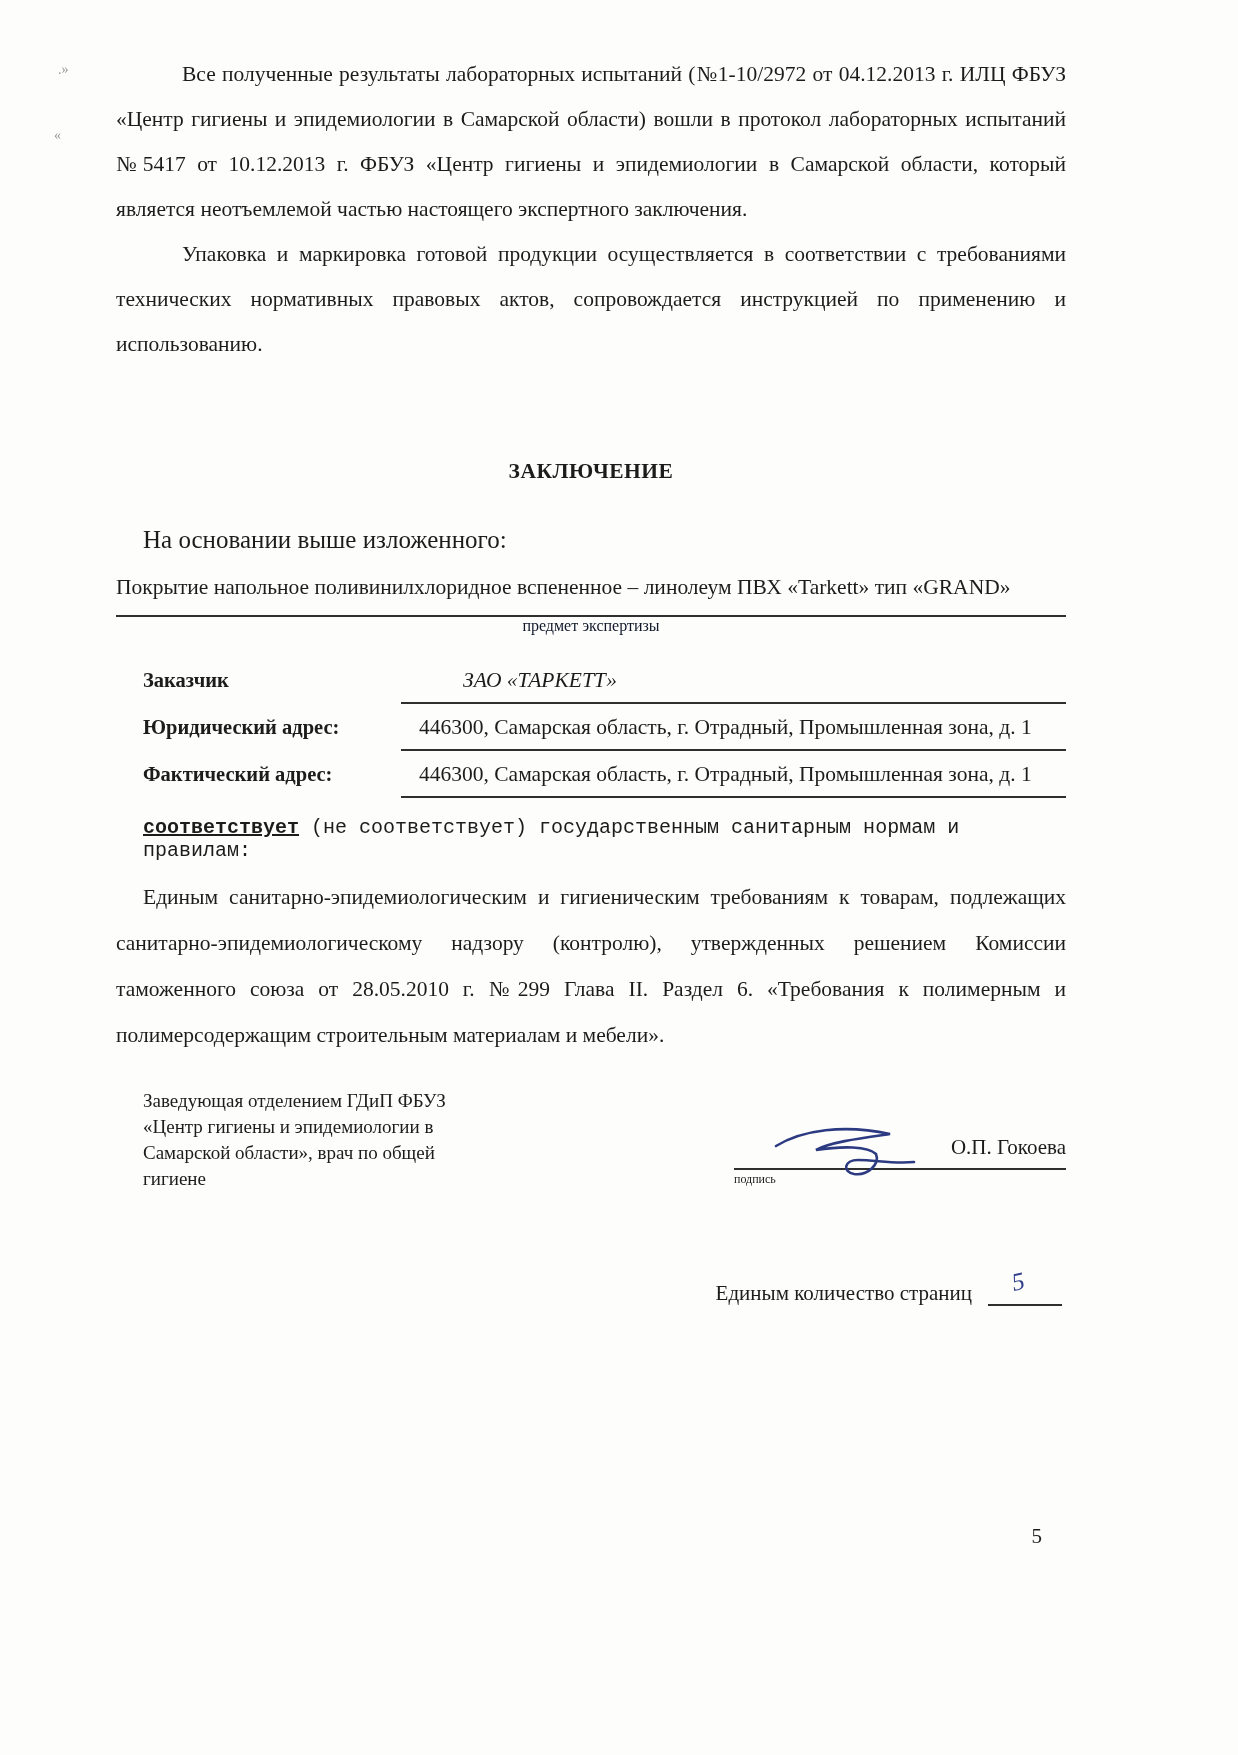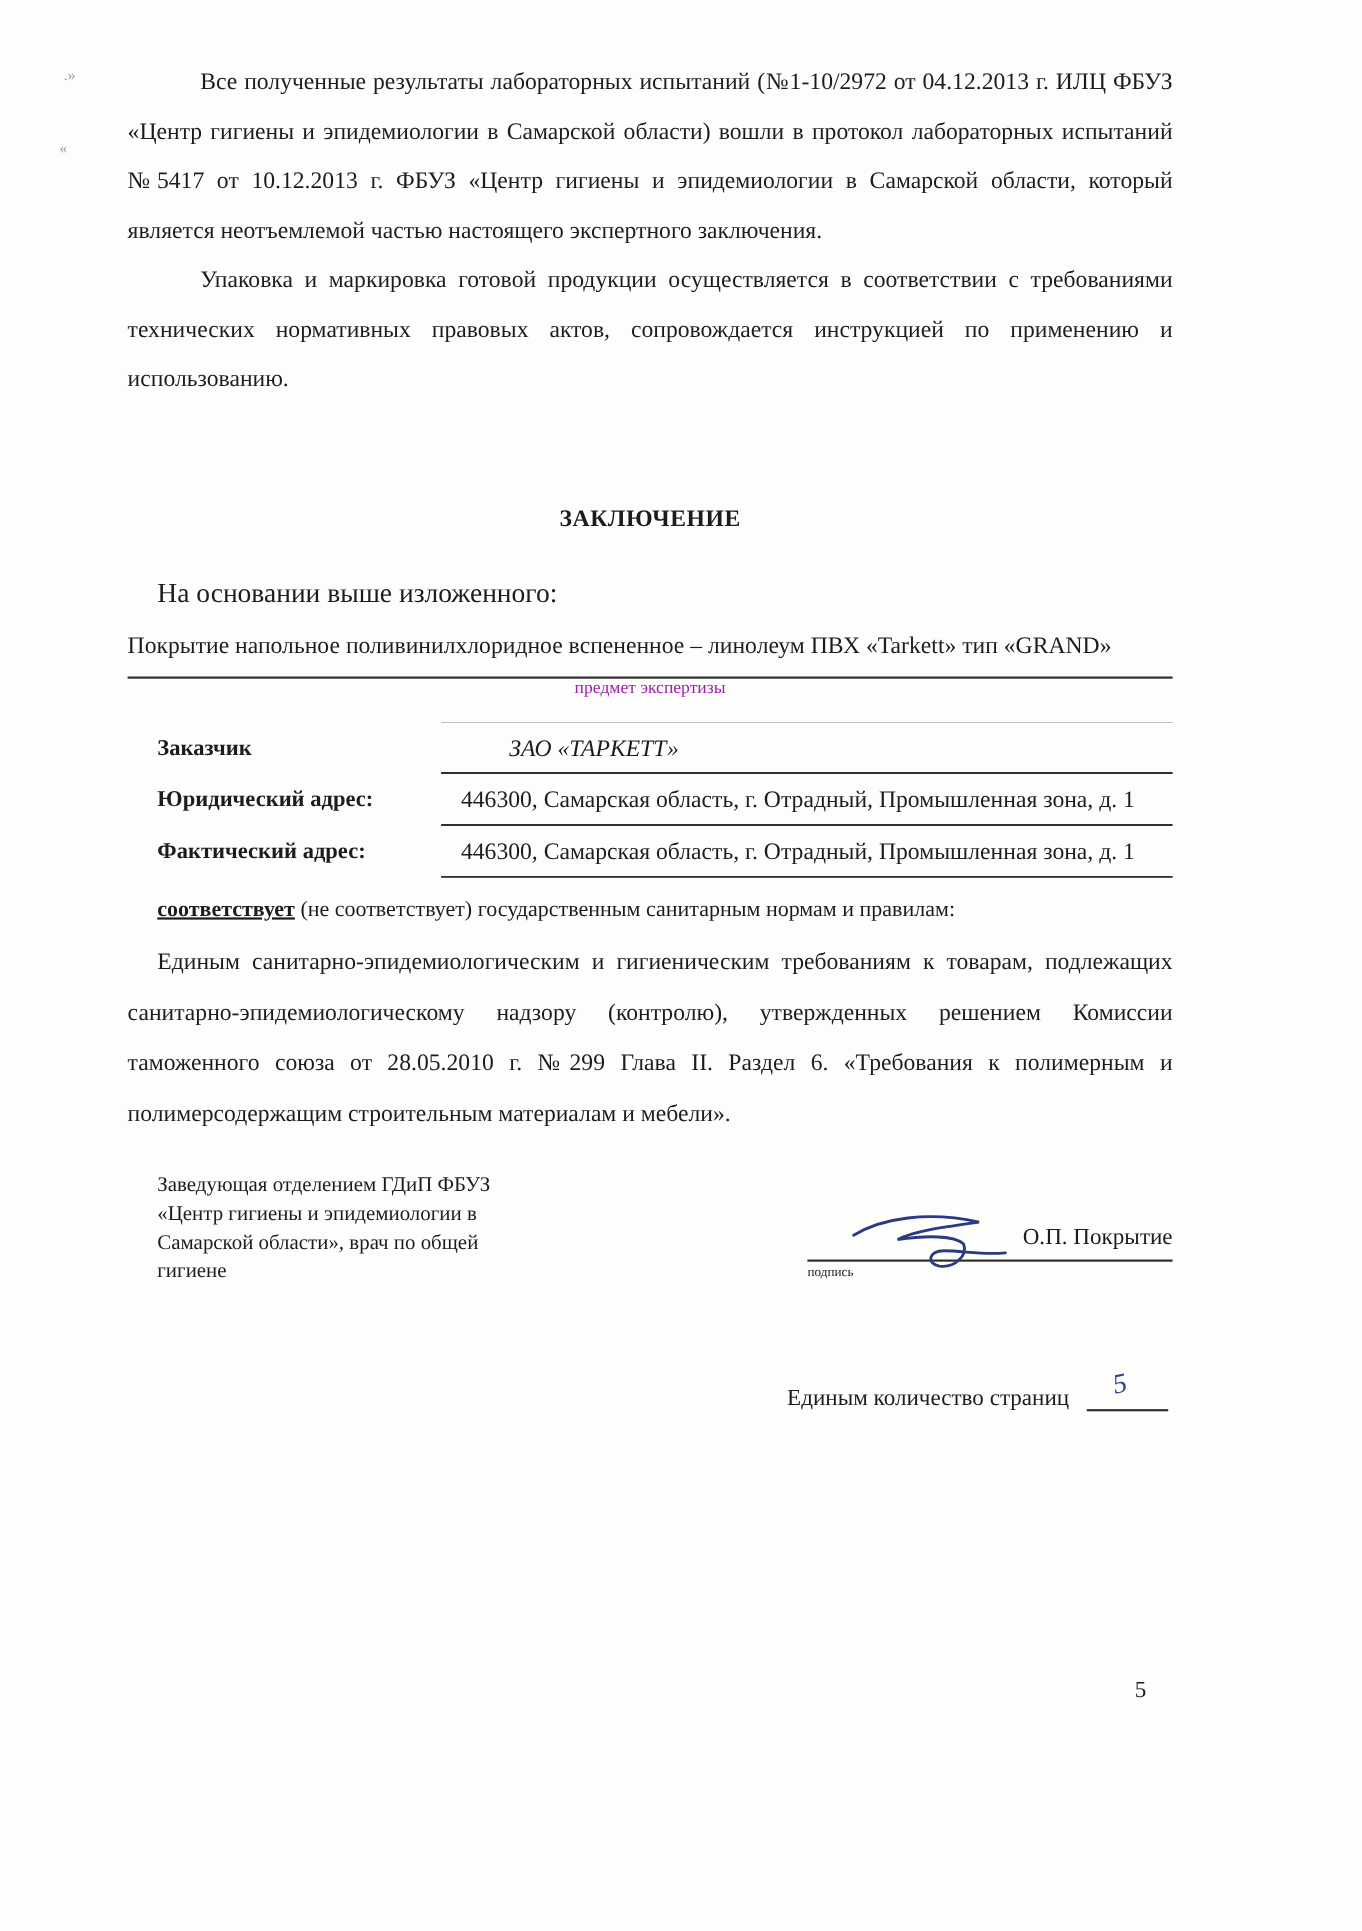--- a/index.html
+++ b/index.html
@@ -46,21 +46,21 @@
     font-size: 21.5px;
     line-height: 47px;
     text-align: justify;
   }
   .rule {
     border-top: 2px solid #2f2f2f;
     margin-top: 4px;
   }
   .caption {
     font-size: 16px;
-    color: #a21caf;
+    color: #0f172a;
   }
   .center { text-align: center; }
 
   .fields { margin-top: 22px; }
   .field-row {
     display: flex;
     align-items: flex-start;
     gap: 40px;
   }
   .field-label {
@@ -78,20 +78,21 @@
     padding-left: 18px;
     background-image: repeating-linear-gradient(to bottom,
       transparent 0, transparent 45px, #2f2f2f 45px, #2f2f2f 47px);
   }
   .field-value.first { padding-left: 62px; font-style: italic; }
 
   .compliance-line {
     margin-top: 18px;
     padding-left: 27px;
     font-size: 20px;
+    font-family: Liberation Mono, monospace;
   }
   .bold-underline {
     font-weight: bold;
     text-decoration: underline;
   }
   .compliance-par {
     margin-top: 12px;
     font-size: 21.5px;
     line-height: 46px;
     text-align: justify;
@@ -209,21 +210,21 @@
 
   <p class="compliance-par">Единым   санитарно-эпидемиологическим   и   гигиеническим   требованиям   к товарам,  подлежащих     санитарно-эпидемиологическому  надзору  (контролю), утвержденных решением Комиссии таможенного союза от 28.05.2010 г. №299 Глава II. Раздел 6. «Требования к полимерным и полимерсодержащим строительным материалам и мебели».</p>
 
   <div class="signature-row">
     <div class="sig-position">Заведующая  отделением ГДиП ФБУЗ «Центр гигиены и эпидемиологии в Самарской области», врач по общей гигиене</div>
     <div class="sig-right">
       <div class="sig-area">
         <svg class="sig-stroke" width="150" height="64" viewBox="0 0 150 64">
           <path d="M4,26 C30,10 72,4 118,14 C90,18 58,22 44,30 C70,26 96,26 104,34 C108,44 96,56 82,54 C70,52 72,40 86,40 C104,40 120,44 142,42" fill="none" stroke="#2c3a82" stroke-width="2.6" stroke-linecap="round"></path>
         </svg>
-        <span class="sig-name">О.П. Покрытие</span>
+        <span class="sig-name">О.П. Гокоева</span>
       </div>
       <div class="sig-caption">подпись</div>
     </div>
   </div>
 
   <div class="total-pages">
     <span>Единым количество страниц</span>
     <span class="tp-blank">
         <span class="tp-value">5</span>
       </span>

